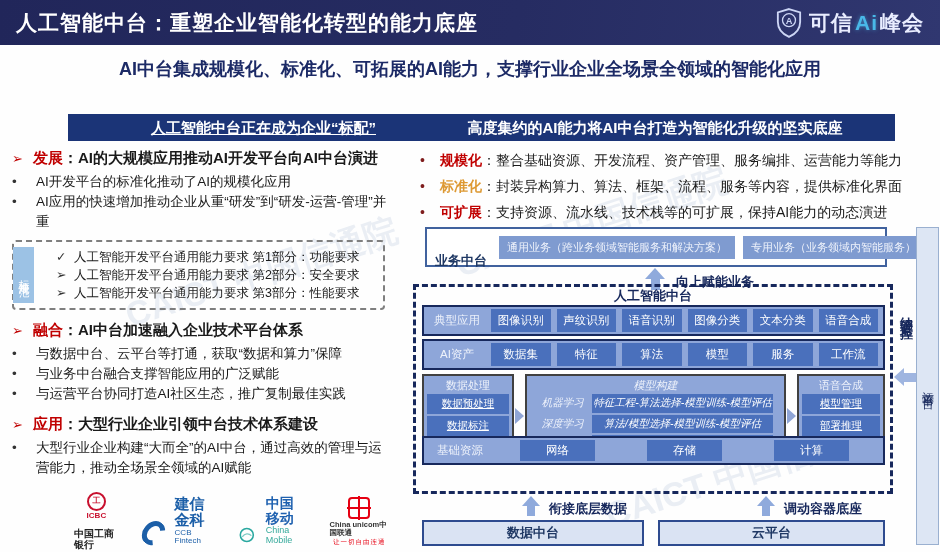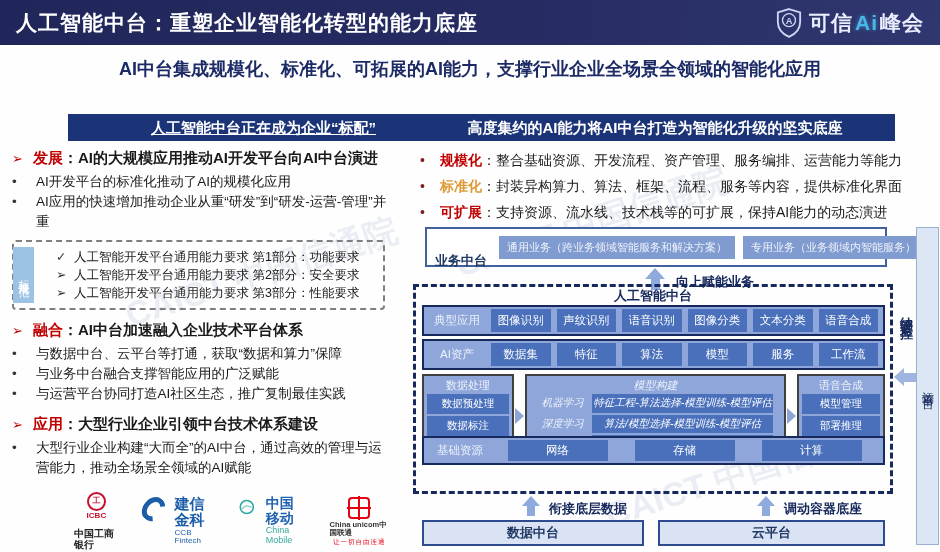--- a/index.html
+++ b/index.html
@@ -38,21 +38,21 @@
            border:2px dashed #7f7f7f;border-radius:4px;padding:6px 6px 6px 42px;}
   .std-side{position:absolute;left:-1px;top:5px;bottom:5px;width:21px;background:#9cc2e5;
             color:#fff;font-size:11px;display:flex;align-items:center;justify-content:center;
             writing-mode:vertical-rl;letter-spacing:2px;}
   .std-line{display:flex;font-size:12.5px;color:#1a1a1a;line-height:18px;}
   .std-line .mk{width:18px;flex:none;color:#333;}
 
   
   .logos{display:flex;align-items:center;gap:24px;margin:14px 0 0 62px;}
   .logo-stack{display:flex;flex-direction:column;align-items:center;line-height:1.1;}
-  .logo-row{display:flex;align-items:flex-start;gap:11px;}
+  .logo-row{display:flex;align-items:flex-end;gap:11px;}
   .icbc-ring{width:15px;height:15px;border:2px solid #c8102e;border-radius:50%;
              display:flex;align-items:center;justify-content:center;font-size:8px;color:#c8102e;font-weight:bold;}
   .icbc-en{font-size:8px;font-weight:bold;color:#c8102e;margin-top:1px;}
   .icbc-cn{font-size:10px;font-weight:bold;color:#222;margin-top:7px;}
   .ccb-c{width:16px;height:16px;border-radius:50%;border:5px solid #1c5fa8;border-right-color:transparent;
          transform:rotate(40deg);box-sizing:content-box;}
   .ccb-cn{font-size:15px;font-weight:bold;color:#1c5fa8;}
   .ccb-en{font-size:8px;color:#1c5fa8;}
   .cmcc-cn{font-size:14px;font-weight:bold;color:#2062b0;}
   .cmcc-en{font-size:9px;color:#35a99b;}
@@ -87,28 +87,28 @@
             font-size:13px;font-weight:bold;color:#17285c;}
 
   .dg-row{position:absolute;left:422px;width:463px;box-sizing:border-box;background:#8ea6d9;
           border:2px solid #17285c;display:flex;align-items:center;padding:0 5px;gap:6px;}
   .dg-row.apps{top:305px;height:31px;}
   .dg-row.assets{top:339px;height:31px;}
   .dg-row.infra{top:436px;height:29px;padding:0 8px;}
   .dg-label{color:#eef2fb;font-size:11.5px;text-align:center;flex:none;width:56px;}
   .dg-cell{flex:1;background:#4a70bc;color:#fff;font-size:11.5px;text-align:center;padding:4px 0;white-space:nowrap;}
   .infra-cells{flex:1;display:flex;justify-content:space-around;align-items:center;}
-  .infra-cells .dg-cell{flex:none;width:100px;padding:3px 0;}
+  .infra-cells .dg-cell{flex:none;width:75px;padding:3px 0;}
 
   .mid-row{position:absolute;left:422px;top:374px;width:463px;height:84px;display:flex;align-items:stretch;}
   .sub-box{box-sizing:border-box;background:#8ea6d9;border:2px solid #404040;display:flex;
            flex-direction:column;padding:2px 3px;gap:2px;}
   .sub-box .hd{color:#eef2fb;font-size:11px;text-align:center;line-height:14px;flex:none;}
   .sub-box .cell{background:#4a70bc;color:#fff;font-size:10.5px;text-align:center;padding:3px 0;flex:1;
-                 display:flex;align-items:center;justify-content:center;white-space:nowrap;}
+                 display:flex;align-items:center;justify-content:center;white-space:nowrap;text-decoration:underline;}
   .data-box{width:92px;}
   .infer-box{width:88px;}
   .model-box{flex:1;padding:2px 11px;font-style:italic;}
   .model-row{display:flex;align-items:stretch;gap:4px;flex:1;}
   .model-row .ml{width:50px;flex:none;color:#eef2fb;font-size:10.5px;display:flex;align-items:center;justify-content:center;}
   .model-row .bar{flex:1;background:#4a70bc;color:#fff;font-size:10.5px;display:flex;align-items:center;
                   justify-content:center;white-space:nowrap;}
   .tri-right{width:0;height:0;border-top:8px solid transparent;border-bottom:8px solid transparent;
              border-left:9px solid #8fa5d6;align-self:center;margin:0 1px;flex:none;}
 

